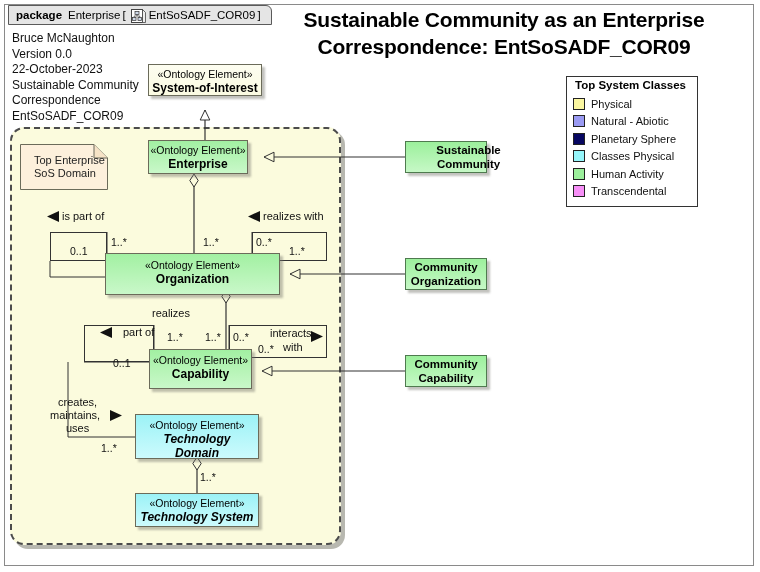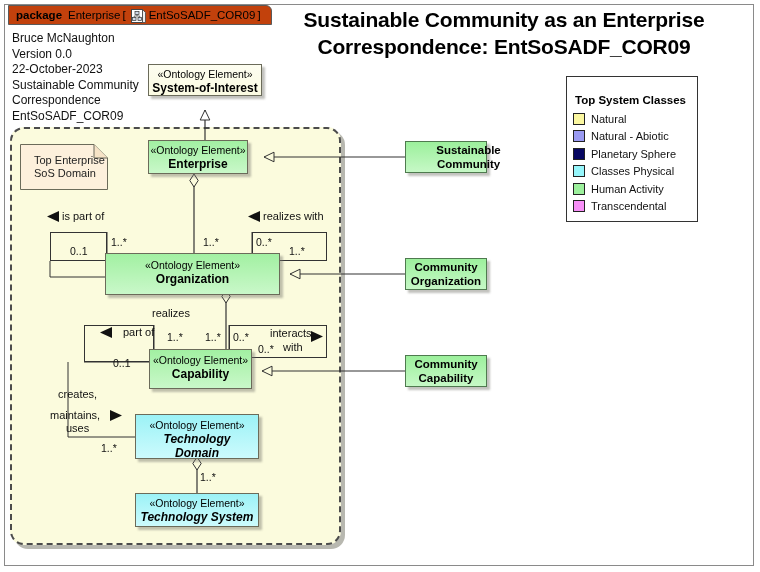--- a/index.html
+++ b/index.html
@@ -25,21 +25,21 @@
     border: 1px solid #8a8a8a;
     box-sizing: border-box;
     background: #ffffff;
   }
   
   .pkg-tab {
     position: absolute;
     left: 8px; top: 5px;
     height: 20px;
     border: 1px solid #5a5a5a;
-    background: #c2410c;
+    background: #e5e5e5;
     box-sizing: border-box;
     display: flex;
     align-items: center;
     padding: 0 8px 0 7px;
     font-size: 11.5px;
     color: #000;
     white-space: nowrap;
     border-radius: 0 6px 0 0;
   }
   .pkg-tab .kw { font-weight: bold; margin-right: 6px; }
@@ -74,21 +74,21 @@
     letter-spacing: -0.2px;
   }
   
   .legend {
     position: absolute;
     left: 566px; top: 76px;
     width: 132px;
     border: 1px solid #333;
     background: #ffffff;
     box-sizing: border-box;
-    padding: 17px 6px 6px 6px;
+    padding: 2px 6px 6px 6px;
   }
   .legend-title {
     font-size: 11.5px;
     font-weight: bold;
     color: #000;
     margin: 0 0 4px 2px;
   }
   .legend-row {
     display: flex;
     align-items: center;
@@ -243,21 +243,21 @@
 
   <div class="title">
     <div>Sustainable Community as an Enterprise</div>
     <div>Correspondence:  EntSoSADF_COR09</div>
   </div>
 
   <div class="legend">
     <div class="legend-title">Top System Classes</div>
     <div class="legend-row">
       <span class="legend-swatch" style="background: rgb(251, 247, 160);"></span>
-      <span class="legend-label">Natural</span>
+      <span class="legend-label">Physical</span>
     </div>
     <div class="legend-row">
       <span class="legend-swatch" style="background: rgb(154, 154, 242);"></span>
       <span class="legend-label">Natural - Abiotic</span>
     </div>
     <div class="legend-row">
       <span class="legend-swatch" style="background: rgb(7, 7, 97);"></span>
       <span class="legend-label">Planetary Sphere</span>
     </div>
     <div class="legend-row">
@@ -411,21 +411,21 @@
 
   <span class="lbl" style="left:263px; top:210px;">realizes with</span>
 
   <span class="lbl" style="left:152px; top:307px;">realizes</span>
 
   <span class="lbl" style="left:115px; top:326px;padding-left:8px;">part of</span>
 
   <span class="lbl" style="left:270px; top:327px;">interacts</span>
   <span class="lbl" style="left:283px; top:341px;">with</span>
 
-  <span class="lbl" style="left:58px; top:388px;">creates,</span>
+  <span class="lbl" style="left:58px; top:396px;">creates,</span>
   <span class="lbl" style="left:50px; top:409px;">maintains,</span>
   <span class="lbl" style="left:66px; top:422px;">uses</span>
 
   <span class="mult" style="left:111px; top:236px;">1..*</span>
   <span class="mult" style="left:70px; top:245px;">0..1</span>
   <span class="mult" style="left:203px; top:236px;">1..*</span>
   <span class="mult" style="left:256px; top:236px;">0..*</span>
   <span class="mult" style="left:289px; top:245px;">1..*</span>
 
   <span class="mult" style="left:167px; top:331px;">1..*</span>

